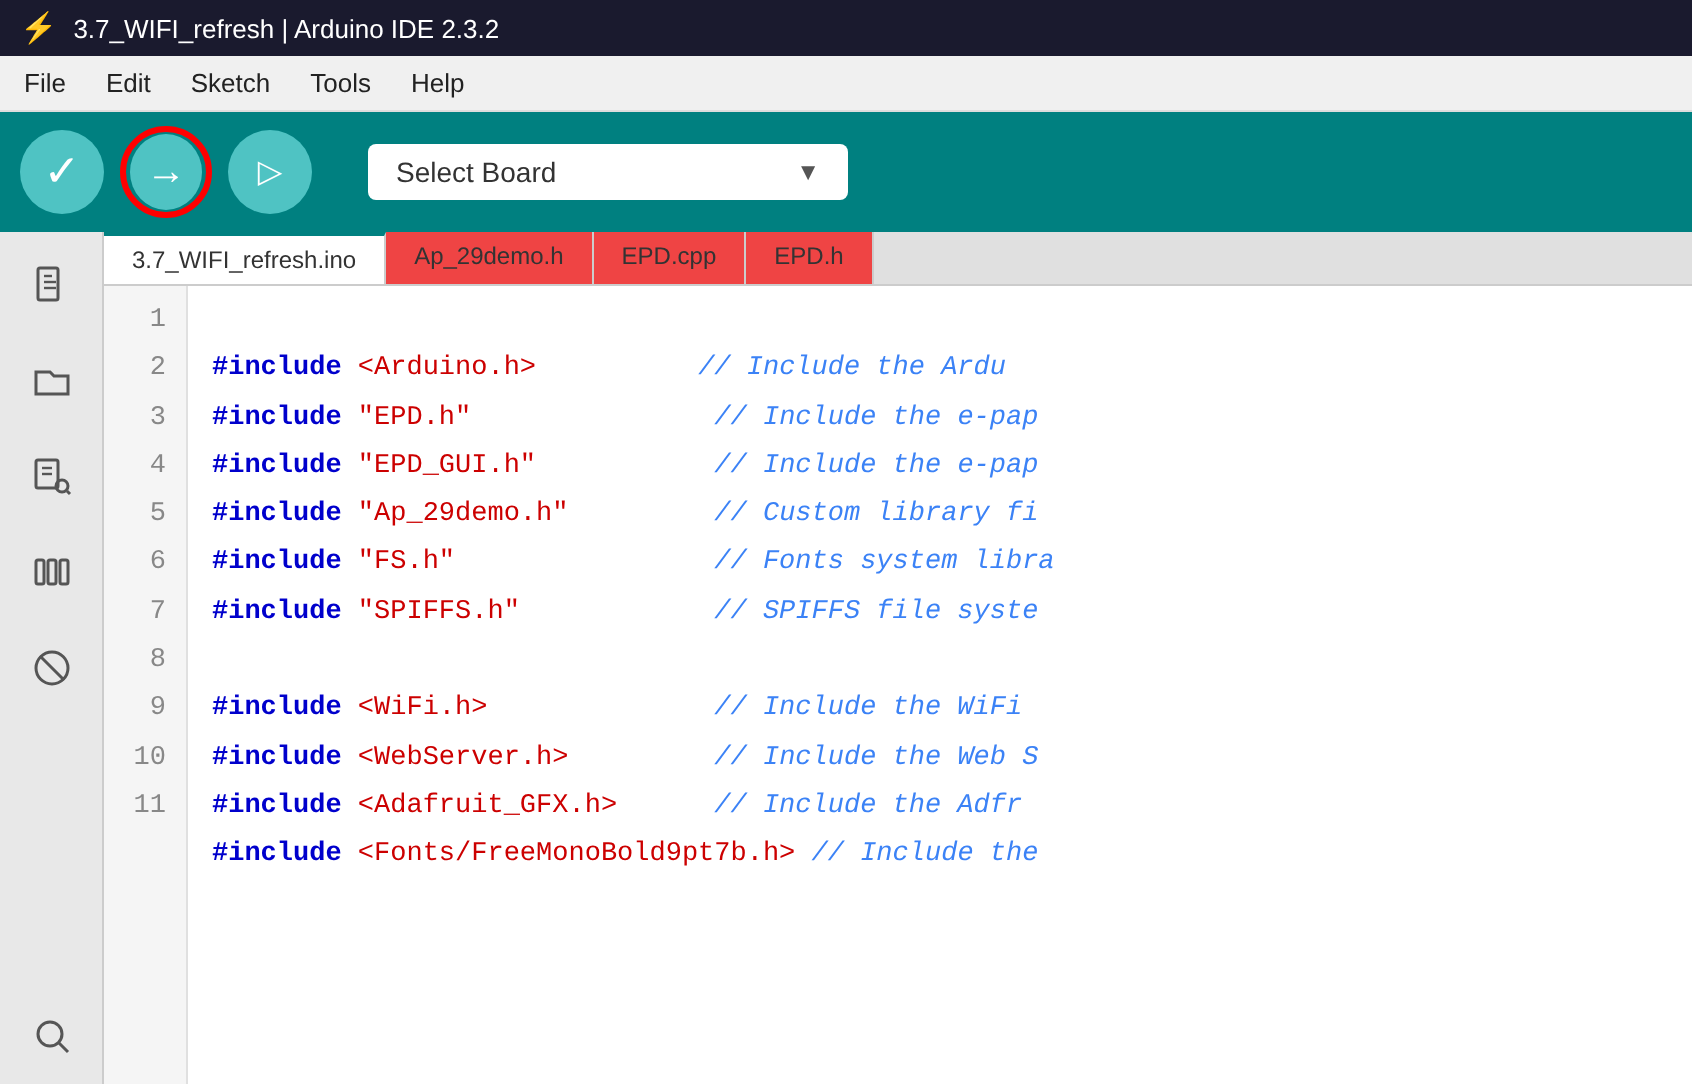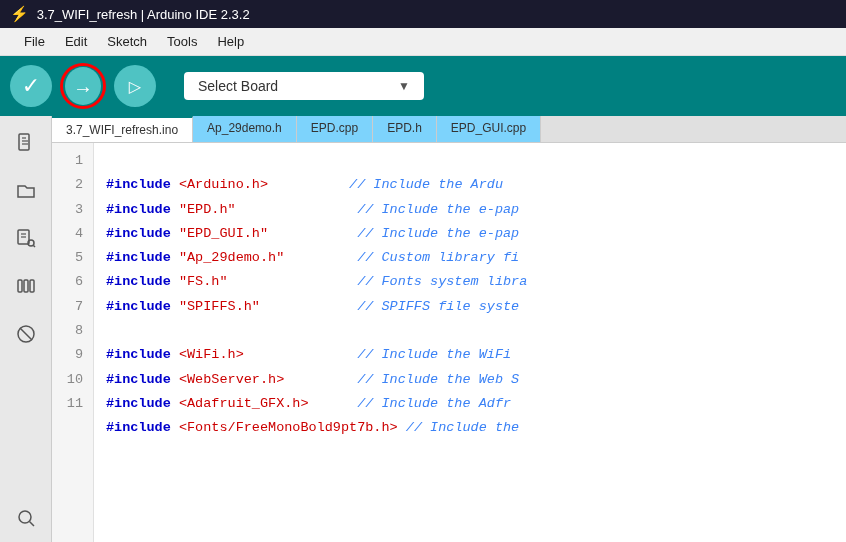--- a/index.html
+++ b/index.html
@@ -16,21 +16,21 @@
       gap: 8px;
       height: 28px;
     }
 
     
     .menu-bar {
       background: #f0f0f0;
       display: flex;
       align-items: center;
       gap: 4px;
-      padding: 2px 16px;
+      padding: 2px 4px;
       height: 28px;
       border-bottom: 1px solid #ddd;
     }
     .menu-item {
       padding: 2px 8px;
       font-size: 13px;
       cursor: pointer;
       color: #222;
     }
 
@@ -110,21 +110,21 @@
       cursor: pointer;
       white-space: nowrap;
       border-right: 1px solid #ccc;
       color: #333;
     }
     .tab.active {
       background: #fff;
       border-top: 2px solid #008080;
       font-weight: 500;
     }
-    .tab:not(.active) { background: #7dd3fc; }
+    .tab:not(.active) { background: #ef4444; }
 
     
     .code-editor {
       flex: 1;
       background: #fff;
       overflow: hidden;
       font-family: 'Courier New', monospace;
       font-size: 13.5px;
       display: flex;
     }
@@ -234,21 +234,20 @@
     </div>
   </div>
 
   <div class="editor-area">
 
     <div class="tabs">
       <div class="tab active">3.7_WIFI_refresh.ino</div>
       <div class="tab">Ap_29demo.h</div>
       <div class="tab">EPD.cpp</div>
       <div class="tab">EPD.h</div>
-      <div class="tab">EPD_GUI.cpp</div>
     </div>
 
     <div class="code-editor">
       <div class="line-numbers">
         <div>1</div>
         <div>2</div>
         <div>3</div>
         <div>4</div>
         <div>5</div>
         <div>6</div>

